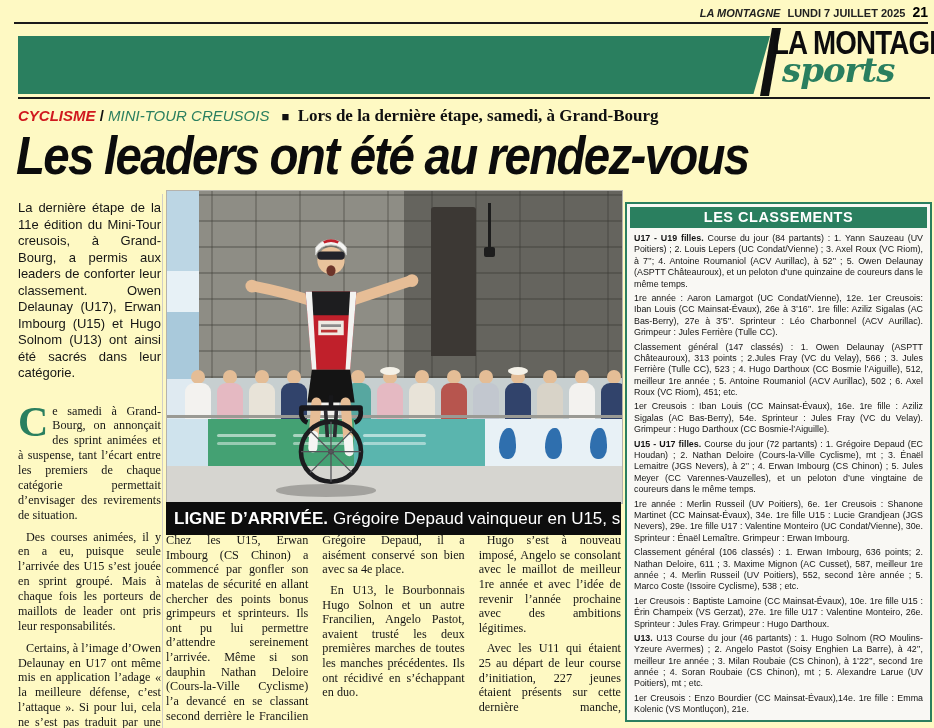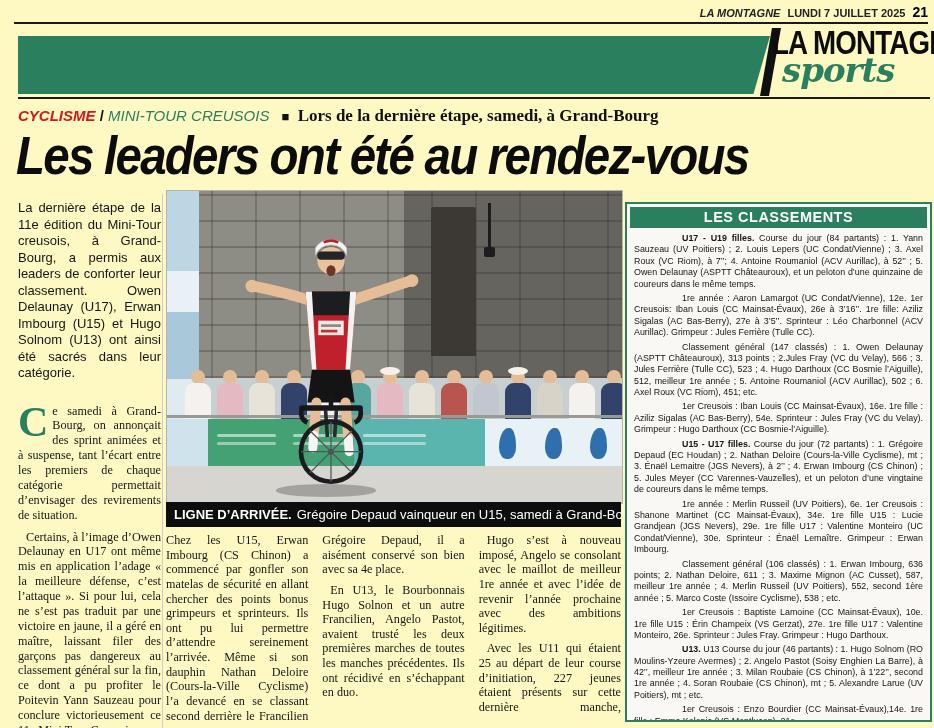--- a/index.html
+++ b/index.html
@@ -62,34 +62,34 @@
   .bseg{height:100%;flex:0 0 auto;position:relative;}
   .b-blue{background:#cfe3ed;} .b-green{background:#44a173;} .b-teal{background:#5ab5ae;}
   .b-white{background:#e8f1f6;}
   .bseg .scrib{position:absolute;top:30%;left:12%;right:12%;height:3px;background:rgba(255,255,255,.55);border-radius:2px;box-shadow:0 8px 0 rgba(255,255,255,.45);}
   .bseg .horse{position:absolute;top:18%;left:30%;width:38%;height:62%;background:#2f6fae;border-radius:60% 40% 50% 50%/70% 60% 40% 40%;}
   .road{position:absolute;bottom:0;left:0;right:0;height:12%;background:#d6d5d0;}
   .shadow{position:absolute;bottom:2%;left:24%;width:22%;height:4%;background:rgba(70,70,65,.35);border-radius:50%;}
   .cyclist{position:absolute;top:3%;left:16%;width:40%;height:96%;}
 
   
-  .caption{position:absolute;top:502px;left:166px;width:455px;height:25px;background:#0d0d0d;color:#fff;font-size:13px;display:flex;align-items:center;padding:0 8px;box-sizing:border-box;white-space:nowrap;overflow:hidden;}
+  .caption{position:absolute;top:502px;left:166px;width:455px;height:33px;background:#0d0d0d;color:#fff;font-size:17px;display:flex;align-items:center;padding:0 8px;box-sizing:border-box;white-space:nowrap;overflow:hidden;}
   .caption .clab{font-weight:bold;margin-right:5px;}
 
   
   .flow{position:absolute;top:533px;left:166px;width:455px;height:195px;column-count:3;column-gap:14px;column-fill:auto;font-family:"Liberation Serif","DejaVu Serif",serif;font-size:12.2px;line-height:1.2;text-align:justify;color:#161616;overflow:hidden;}
   .flow p{margin:0 0 6px 0;}
   .flow p.ind{text-indent:8px;}
 
   
   .clbox{position:absolute;top:202px;left:625px;width:307px;height:520px;border:2px solid #2a7f5f;background:#f9f8f4;box-sizing:border-box;overflow:hidden;}
   .clhead{margin:3px;background:#2a7f5f;color:#fff;text-align:center;font-weight:bold;font-size:14.5px;letter-spacing:.5px;padding:2px 0 3px;}
   .clbody{padding:2px 7px 4px;font-size:8.9px;line-height:1.28;text-align:justify;color:#141414;}
   .clbody p{margin:0 0 3px 0;}
-  .clbody b{font-weight:bold;margin-left:48px;}
+  .clbody b{font-weight:bold;}
 </style>
 </head>
 <body>
 
 <div id="page">
 
   <div class="topstrip">
     <span class="paper">LA MONTAGNE</span>
     <span class="date">LUNDI 7 JUILLET 2025</span>
     <span class="pagenum">21</span>
@@ -110,20 +110,21 @@
     <span class="topic">MINI-TOUR CREUSOIS</span>
     <span class="sq">■</span>
     <span class="lead">Lors de la dernière étape, samedi, à Grand-Bourg</span>
   </div>
   <div class="headline">Les leaders ont été au rendez-vous</div>
 
   <div class="leftcol">
     <div class="intro">La dernière étape de la 11e édition du Mini-Tour creusois, à Grand-Bourg, a permis aux leaders de conforter leur classement. Owen Delaunay (U17), Erwan Imbourg (U15) et Hugo Solnom (U13) ont ainsi été sacrés dans leur catégorie.</div>
     <div class="bodytext">
       <p><span class="dropcap">C</span><span>e samedi à Grand-Bourg, on annonçait des sprint animées et à suspense, tant l’écart entre les premiers de chaque catégorie permettait d’envisager des revirements de situation.</span></p>
+      <p class="ind">Des courses animées, il y en a eu, puisque seule l’arrivée des U15 s’est jouée en sprint groupé. Mais à chaque fois les porteurs de maillots de leader ont pris leur responsabilités.</p>
       <p class="ind">Certains, à l’image d’Owen Delaunay en U17 ont même mis en application l’adage « la meilleure défense, c’est l’attaque ». Si pour lui, cela ne s’est pas traduit par une victoire en jaune, il a géré en maître, laissant filer des garçons pas dangereux au classement général sur la fin, ce dont a pu profiter le Poitevin Yann Sauzeau pour conclure victorieusement ce 11e Mini Tour Creusois.</p>
     </div>
   </div>
   <div class="colrule"></div>
 
   <div class="photo">
     <div class="skyblur"></div>
     <div class="wall"></div>
     <div class="walldark"></div>
     <div class="doorway"></div>

